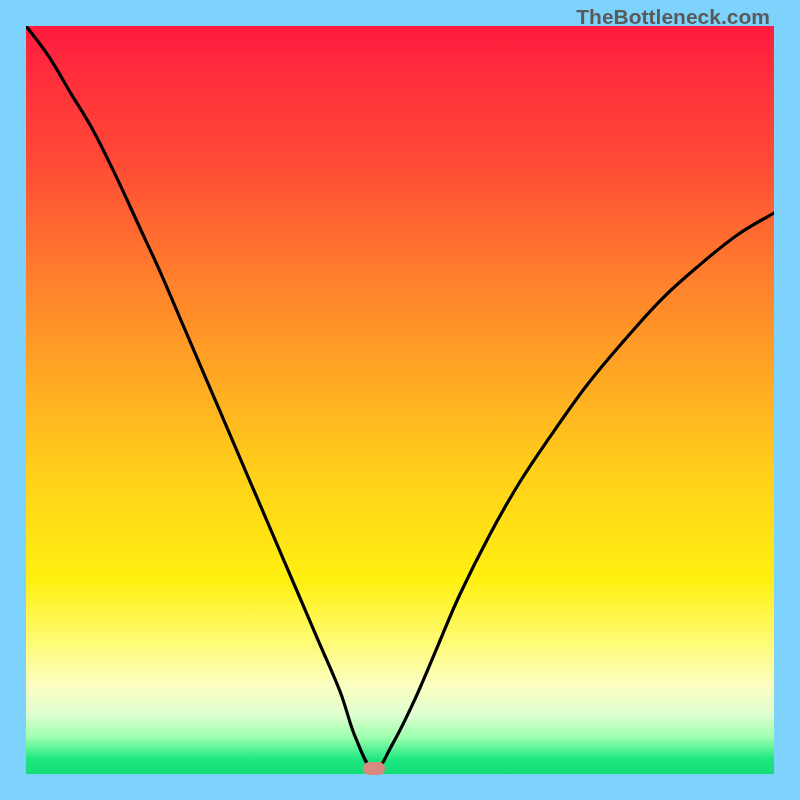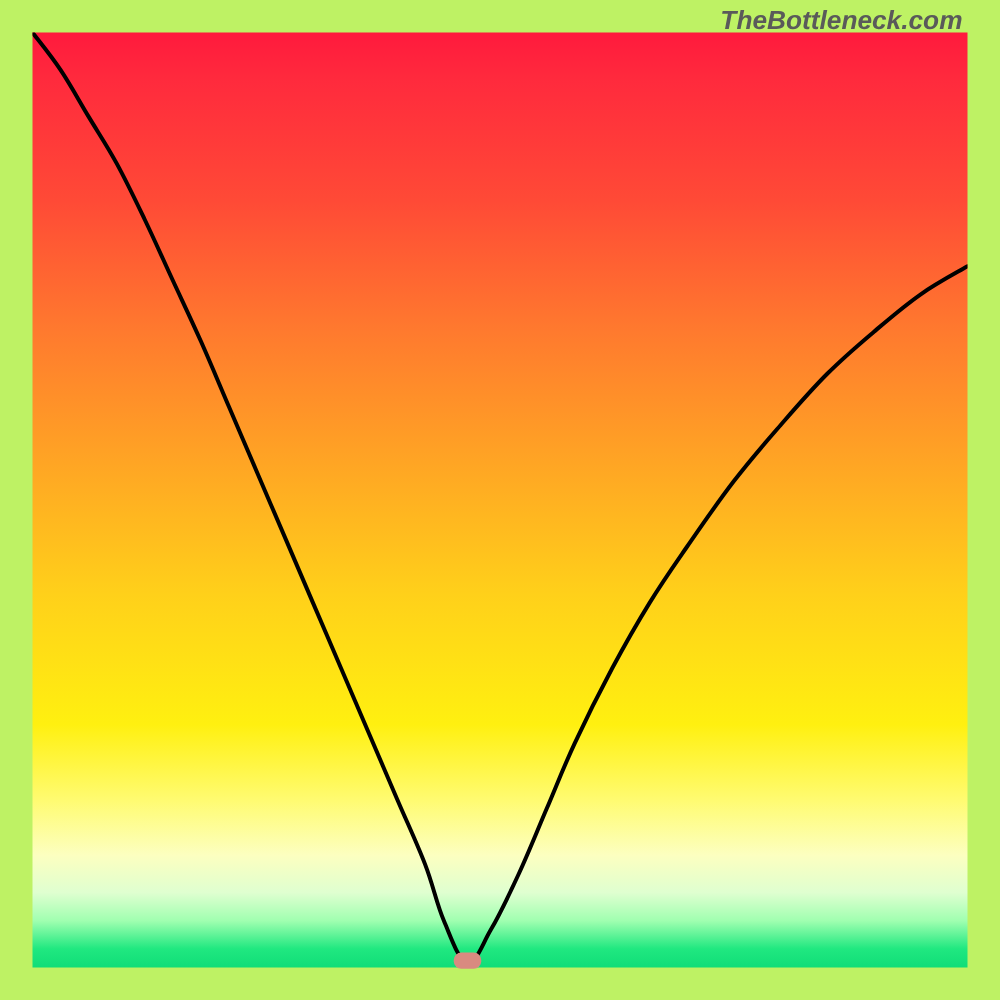--- a/index.html
+++ b/index.html
@@ -1,22 +1,21 @@
 <!DOCTYPE html>
 <html><head>
 <meta charset="utf-8">
 <style>
   * { margin: 0; padding: 0; box-sizing: border-box; }
   html, body { width: 800px; height: 800px; overflow: hidden; background: #000; }
   .frame {
     position: relative;
     width: 800px;
     height: 800px;
-    background: #bef264;
-    font-style: italic;
+    background: #7dd3fc;
   }
   .plot-area {
     position: absolute;
     left: 26px;
     top: 26px;
     width: 748px;
     height: 748px;
     background: linear-gradient(to bottom,
       #ff1a3d 0%,
       #ff2a3d 5%,

